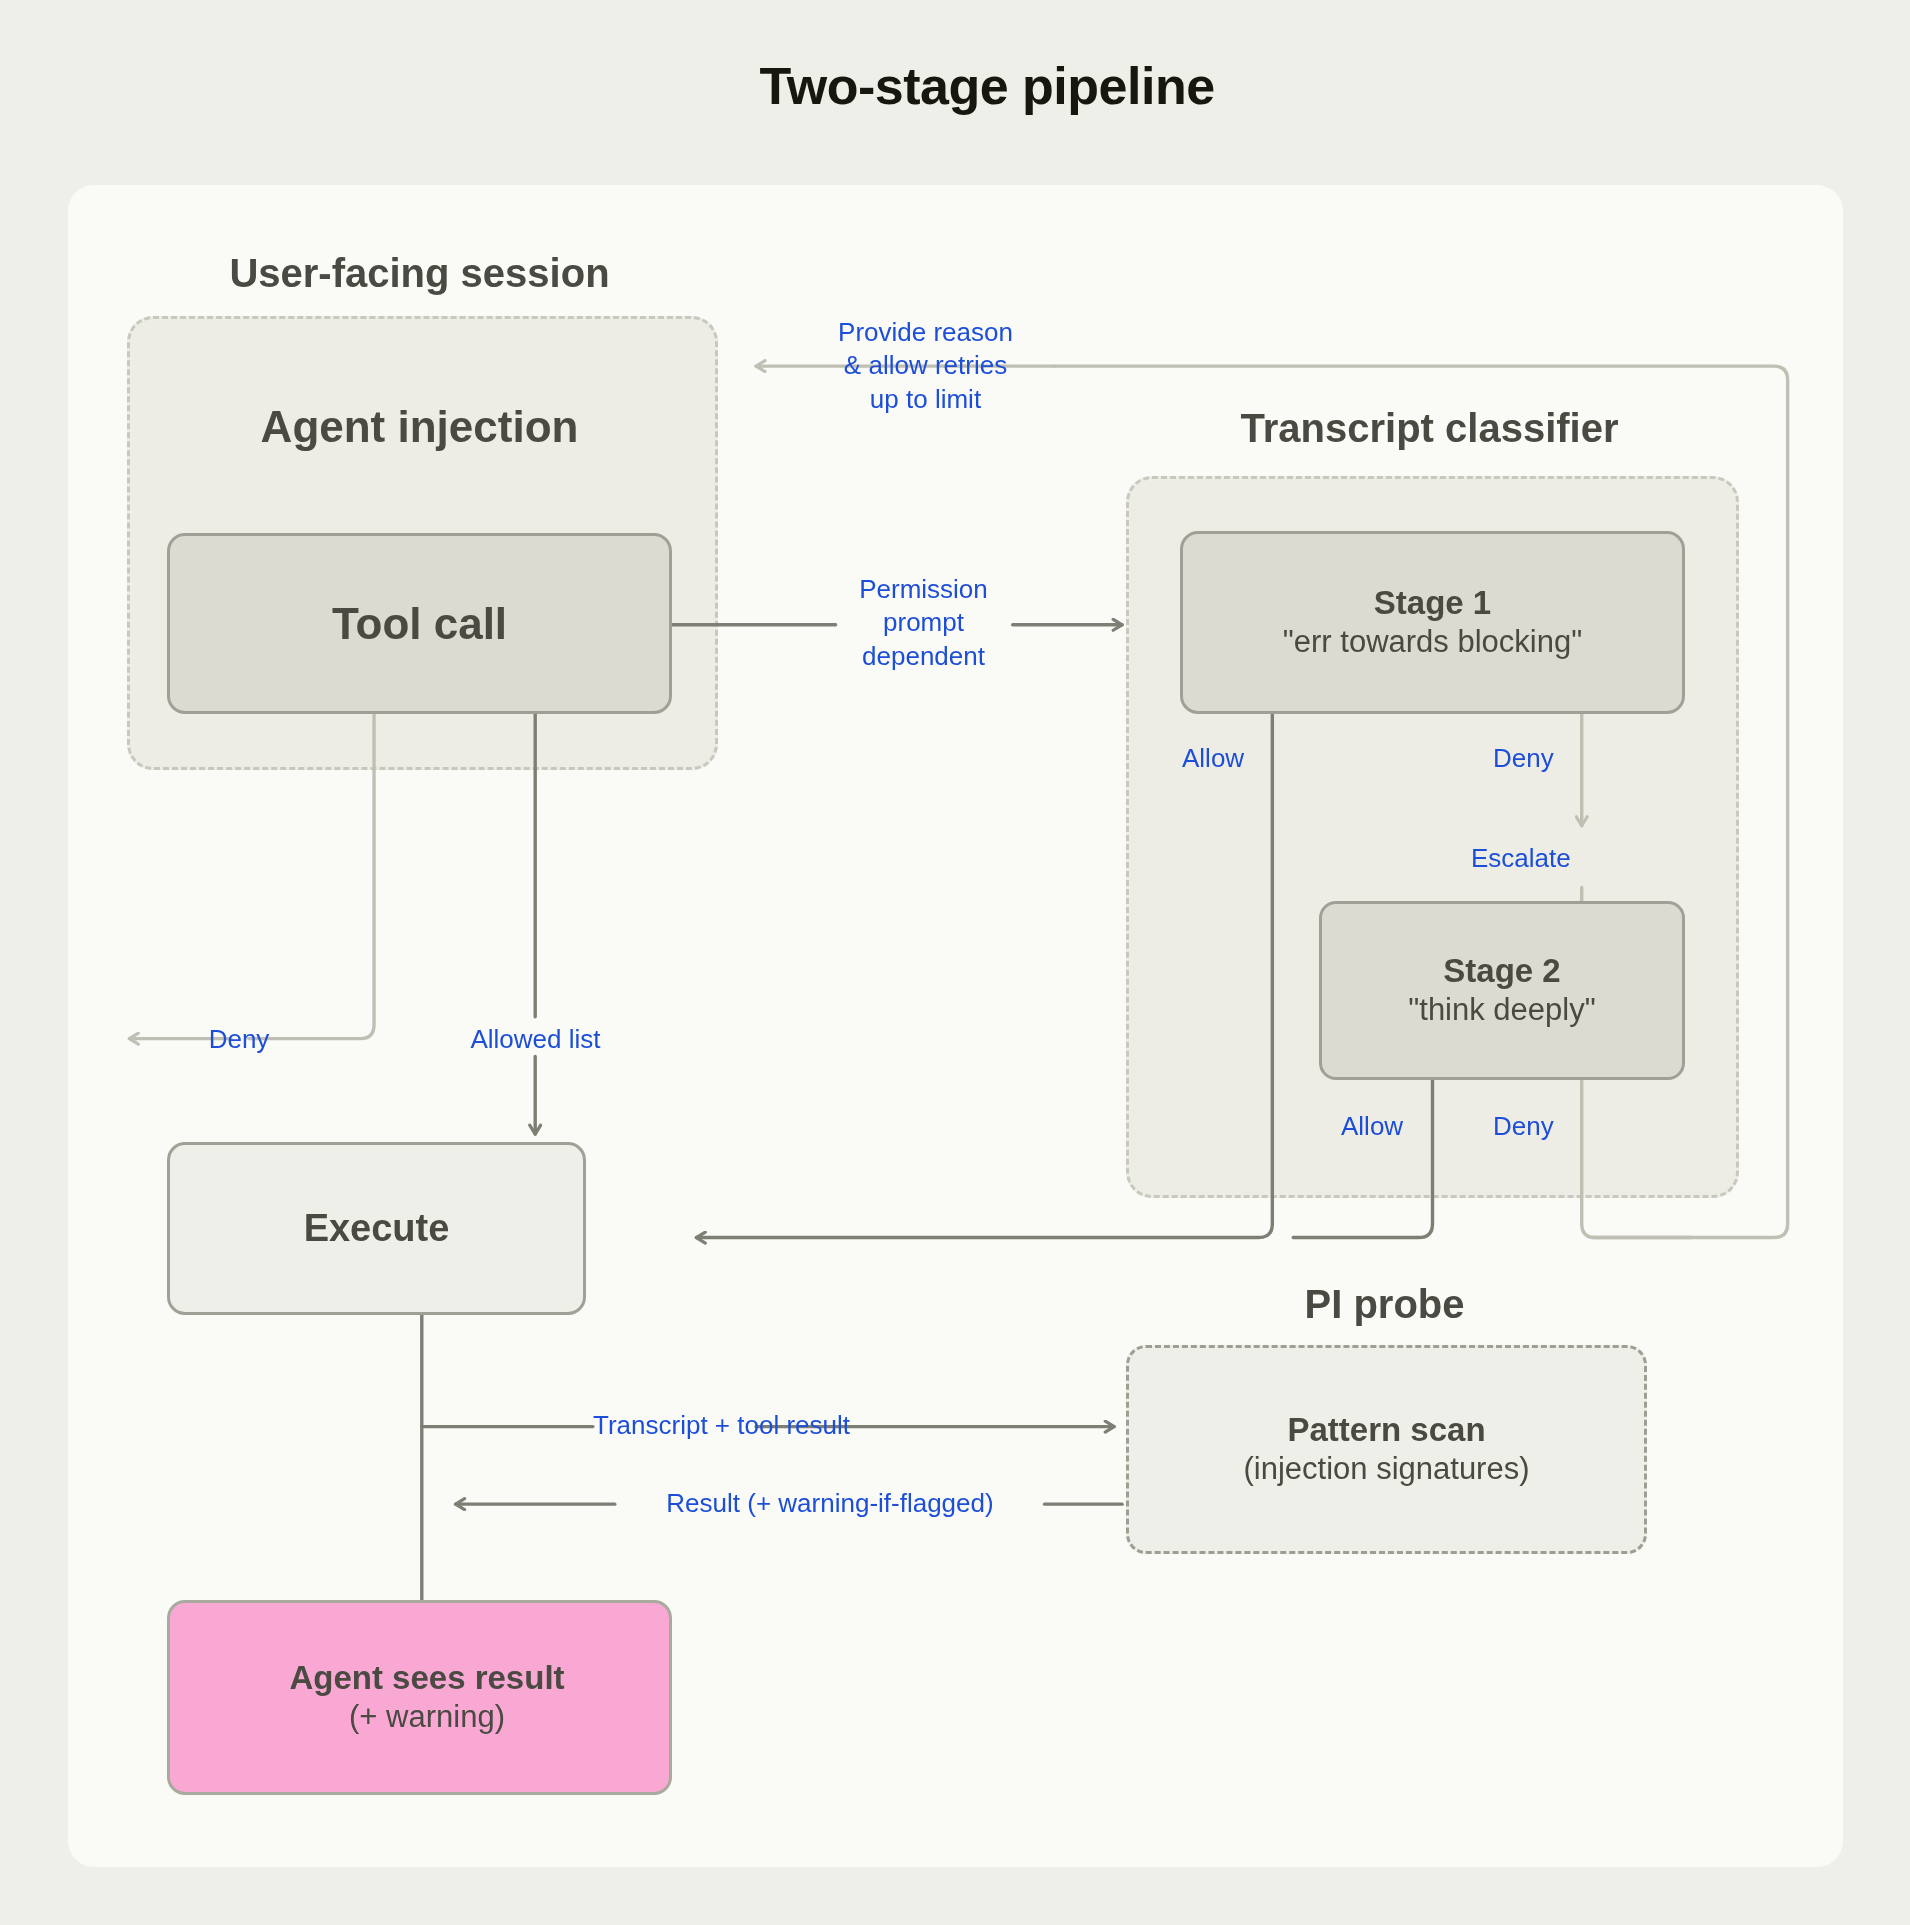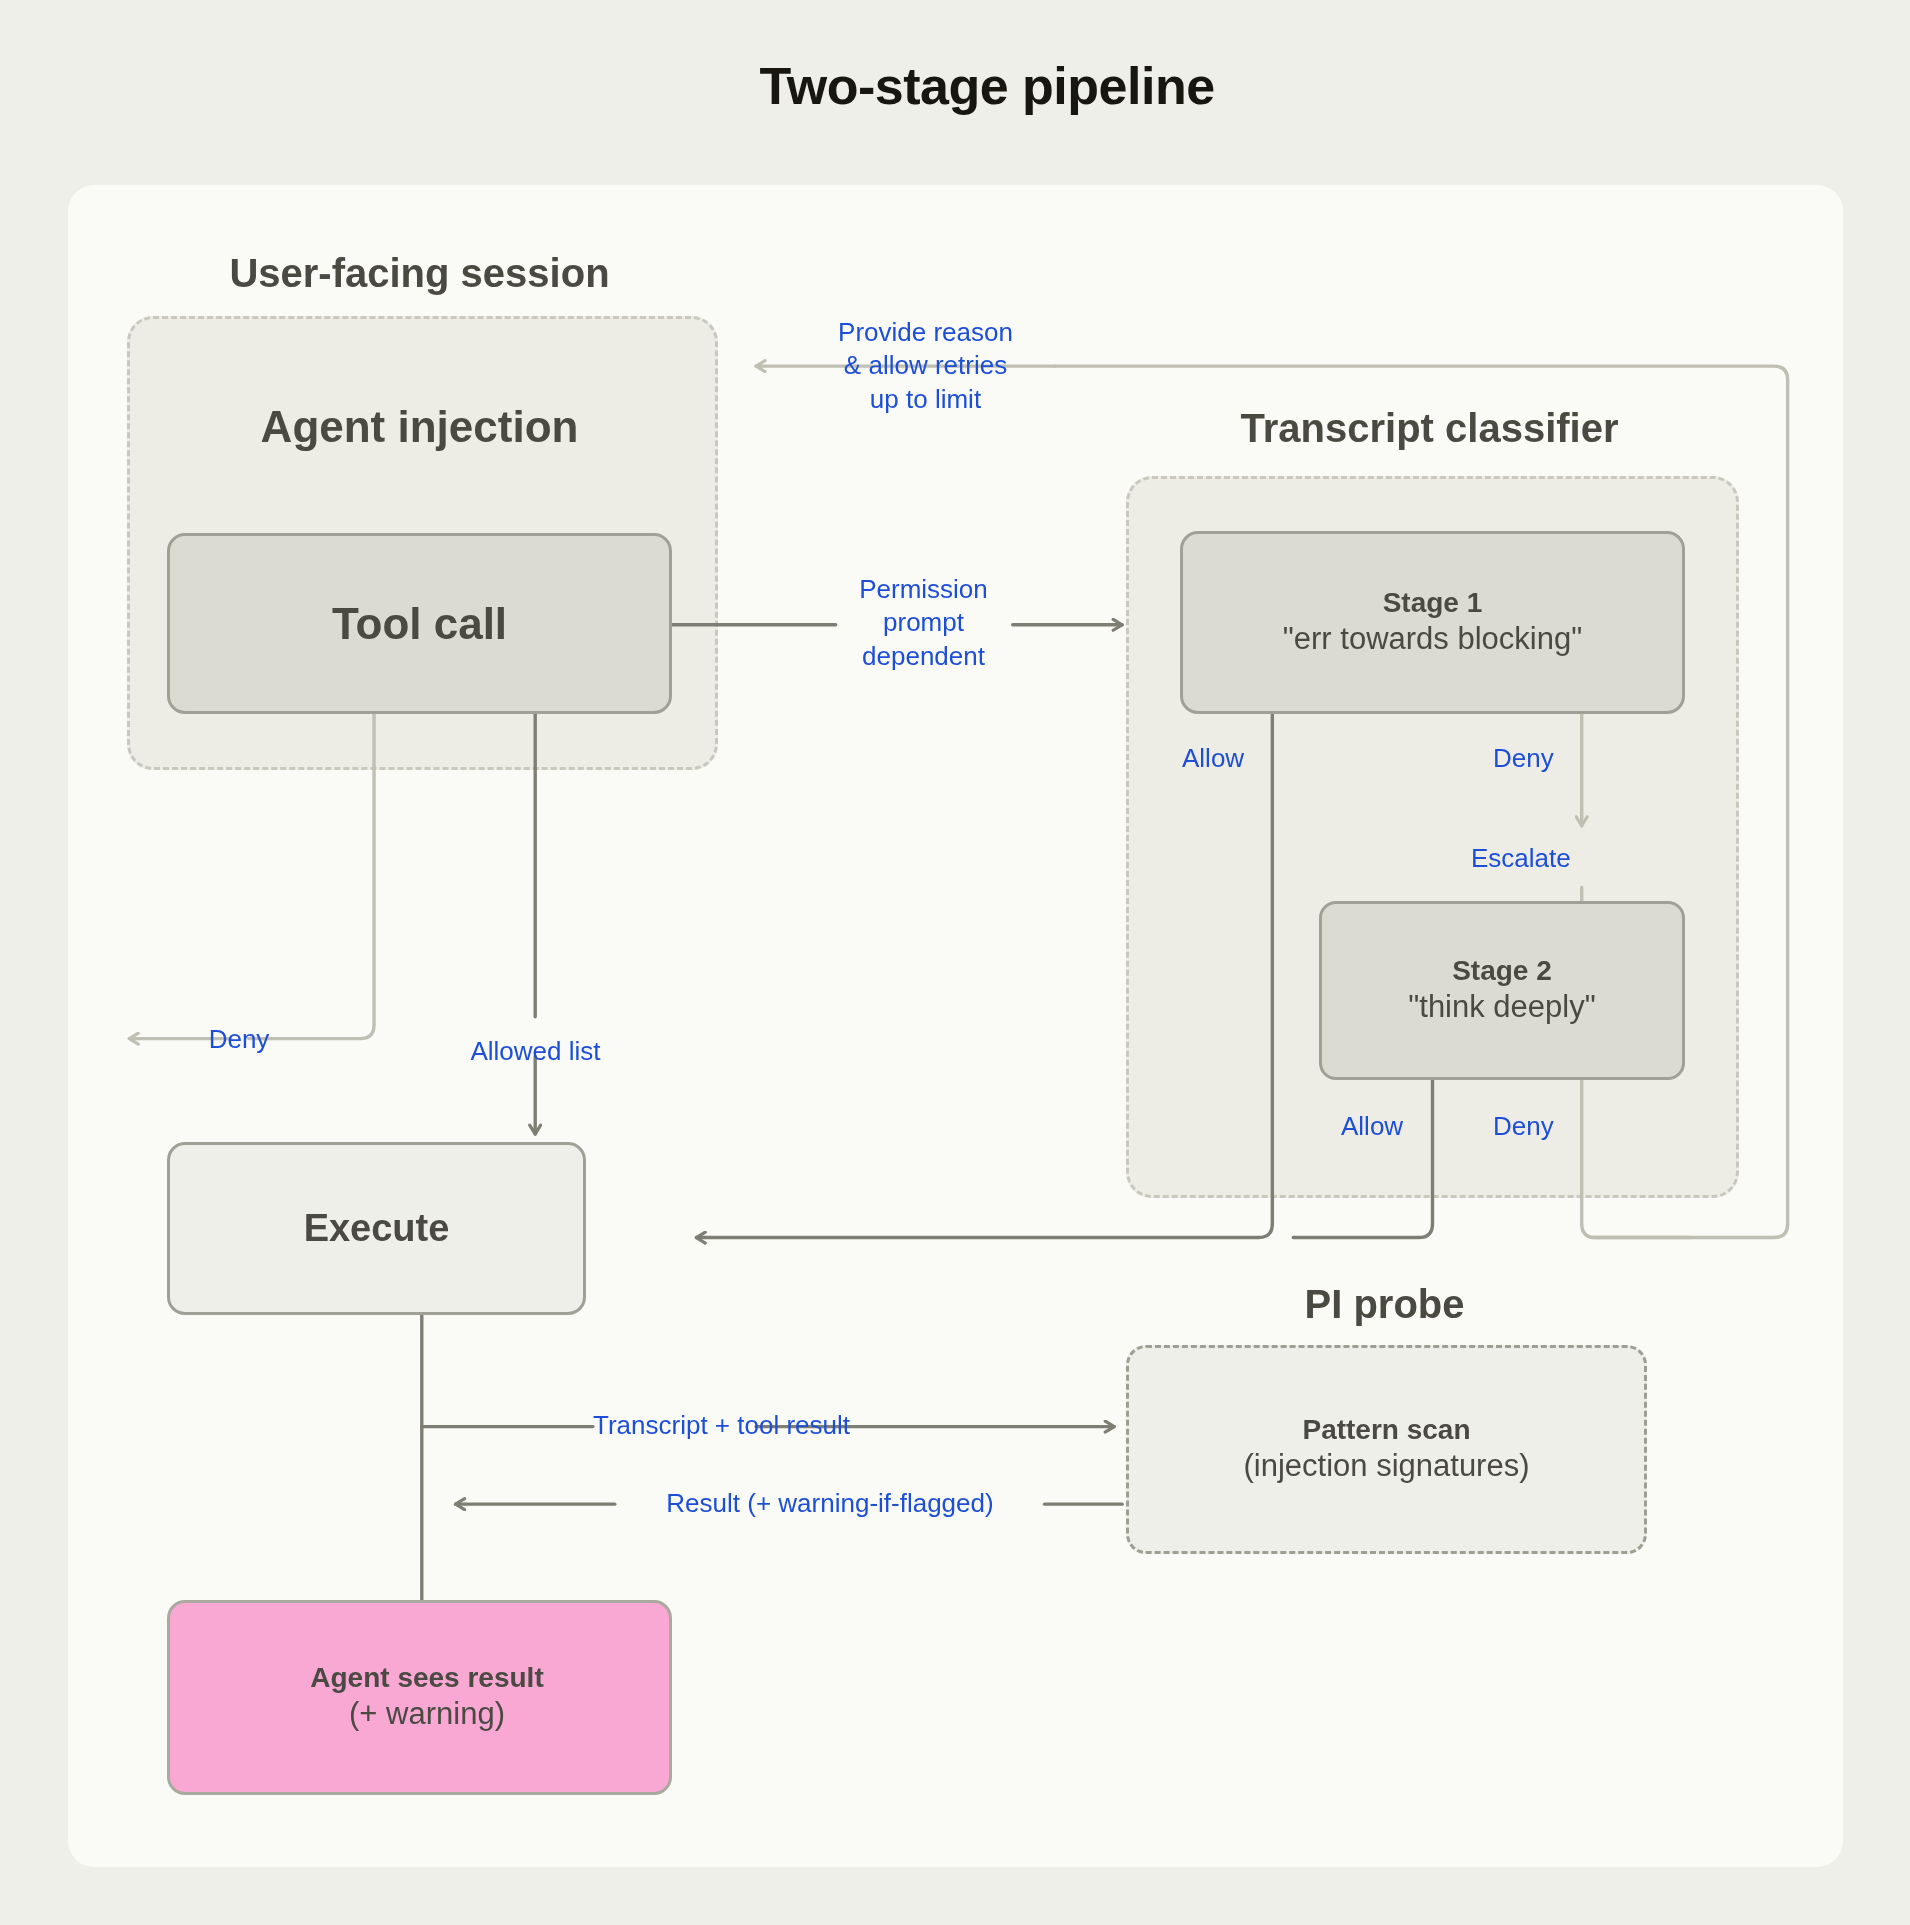--- a/index.html
+++ b/index.html
@@ -31,21 +31,21 @@
   }
   .node{
     position:absolute;
     box-sizing:border-box;
     display:flex;flex-direction:column;
     align-items:center;justify-content:center;
     border-radius:18px;
     text-align:center;
     color:#4A4A42;
   }
-  .node .ttl{font-size:28px;font-weight:bold;line-height:1.22;}
+  .node .ttl{font-size:33px;font-weight:bold;line-height:1.22;}
   .node .sub{font-size:31px;font-weight:normal;line-height:1.25;}
   .node.light{background:#EFEFE9;border:3px solid #A0A096;}
   .node.dark{background:#DCDBD1;border:3px solid #A0A096;}
   .node.darker{background:#f9a8d4;border:3px solid #A9A99E;padding-left:15px;}
   .node.dashedbox{background:#EFEFE9;border:3px dashed #9E9E93;}
   .node.big .ttl{font-size:38px;}
   .hdr{
     position:absolute;text-align:center;
     font-size:40px;font-weight:bold;color:#4A4A42;
   }
@@ -154,21 +154,21 @@
   <div class="wlabel" style="left:796px;top:316px;width:259px;">Provide reason
 &amp; allow retries
 up to limit</div>
 
   <div class="wlabel" style="left:832px;top:573px;width:183px;">Permission
 prompt
 dependent</div>
 
   <div class="wlabel" style="left:191px;top:1023px;width:96px;">Deny</div>
 
-  <div class="wlabel" style="left:438px;top:1023px;width:195px;margin-top:12px;">Allowed list</div>
+  <div class="wlabel" style="left:438px;top:1023px;width:195px;">Allowed list</div>
 
   <div class="wlabel" style="left:1182px;top:742px;width:109px;text-align:left;">Allow</div>
 
   <div class="wlabel" style="left:1493px;top:742px;width:109px;text-align:left;">Deny</div>
 
   <div class="wlabel" style="left:1471px;top:842px;width:223px;text-align:left;">Escalate</div>
 
   <div class="wlabel" style="left:1341px;top:1110px;width:109px;text-align:left;">Allow</div>
 
   <div class="wlabel" style="left:1493px;top:1110px;width:109px;text-align:left;">Deny</div>

